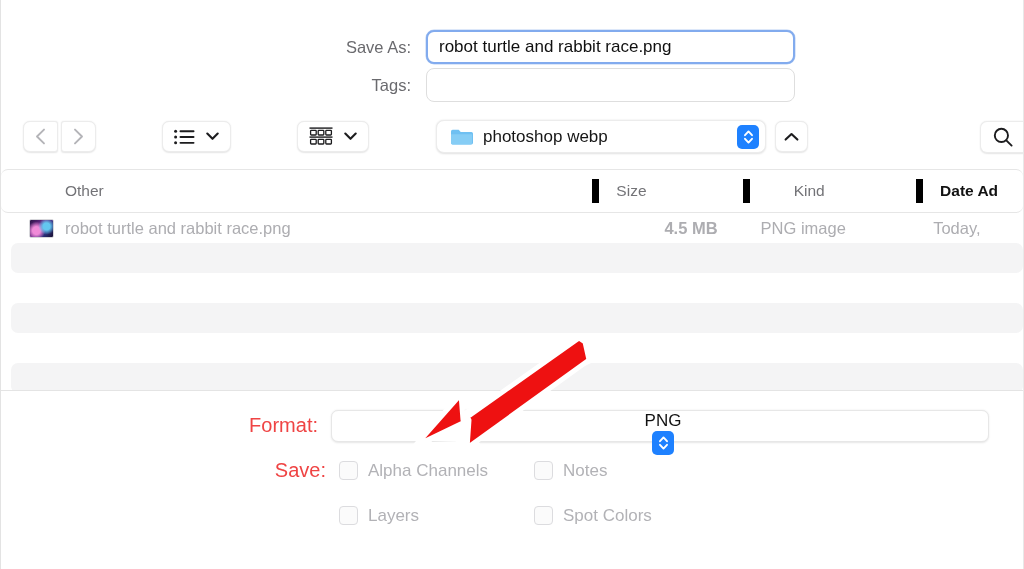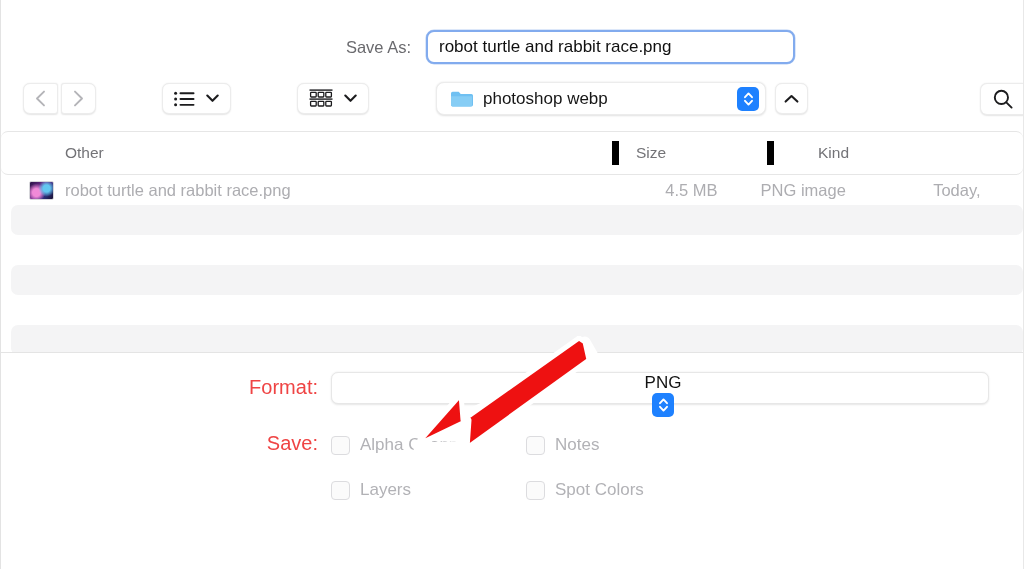--- a/index.html
+++ b/index.html
@@ -202,21 +202,21 @@
   .gap { height: 30px; }
   .cell {
     box-sizing: border-box;
     padding-left: 17px;
     white-space: nowrap;
     overflow: hidden;
     display: flex;
     align-items: center;
   }
   .cell-name { width: 611px; padding-left: 28px; gap: 11px; }
-  .cell-size { width: 155px; justify-content: flex-end; padding-right: 26px; }
+  .cell-size { width: 155px; justify-content: flex-end; padding-right: 26px; font-weight: bold; }
   .cell-kind { width: 178px; }
   .cell-date { width: 110px; }
 
   .thumb {
     flex: 0 0 auto;
     width: 25px;
     height: 19px;
     border-radius: 2px;
     border: 1px solid #d6d6da;
     background:
@@ -263,22 +263,23 @@
     flex-direction: column;
   }
   .format-value {
     flex: 1 1 auto;
     font-size: 17px;
     color: #121212;
   }
 
   .check-row {
     display: flex;
-    align-items: flex-end;
+    align-items: center;
     height: 45px;
+    margin-left: 8px;
   }
   .check-row.second { height: 45px; }
   .check-item {
     display: flex;
     align-items: center;
     gap: 10px;
     font-size: 17px;
     color: #b2b2b6;
     white-space: nowrap;
   }
@@ -310,20 +311,26 @@
 
   <div class="form-area">
 
     <div class="form-row">
       <div class="form-label">Save As:</div>
       <div class="field-wrap">
         <div class="text-field focused" placeholder="">robot turtle and rabbit race.png</div>
       </div>
     </div>
 
+    <div class="form-row">
+      <div class="form-label">Tags:</div>
+      <div class="field-wrap">
+        <div class="text-field" placeholder=""></div>
+      </div>
+    </div>
 
   </div>
 
   <div class="toolbar">
 
     <div class="nav-group">
       <div class="btn nav-btn first">
         <svg width="11" height="17" viewBox="0 0 11 17">
           <path d="M9 1.6 L2 8.5 L9 15.4" fill="none" stroke="#b4b4b8" stroke-width="1.9" stroke-linecap="round" stroke-linejoin="round"></path>
         </svg>
@@ -393,20 +400,21 @@
         <path d="M14.3 14.3 L19.6 19.6" stroke="#1c1c1e" stroke-width="1.9" stroke-linecap="round"></path>
       </svg>
     </div>
 
   </div>
 
   <div class="col-header">
     <div class="col col-name">Other</div>
     <div class="col col-size divider">Size</div>
     <div class="col col-kind divider">Kind</div>
+    <div class="col col-date divider sorted">Date Ad</div>
   </div>
 
   <div class="file-list">
 
     <div class="file-row">
       <div class="cell cell-name">
         <span class="thumb"></span>
         <span>robot turtle and rabbit race.png</span>
       </div>
       <div class="cell cell-size">4.5 MB</div>

